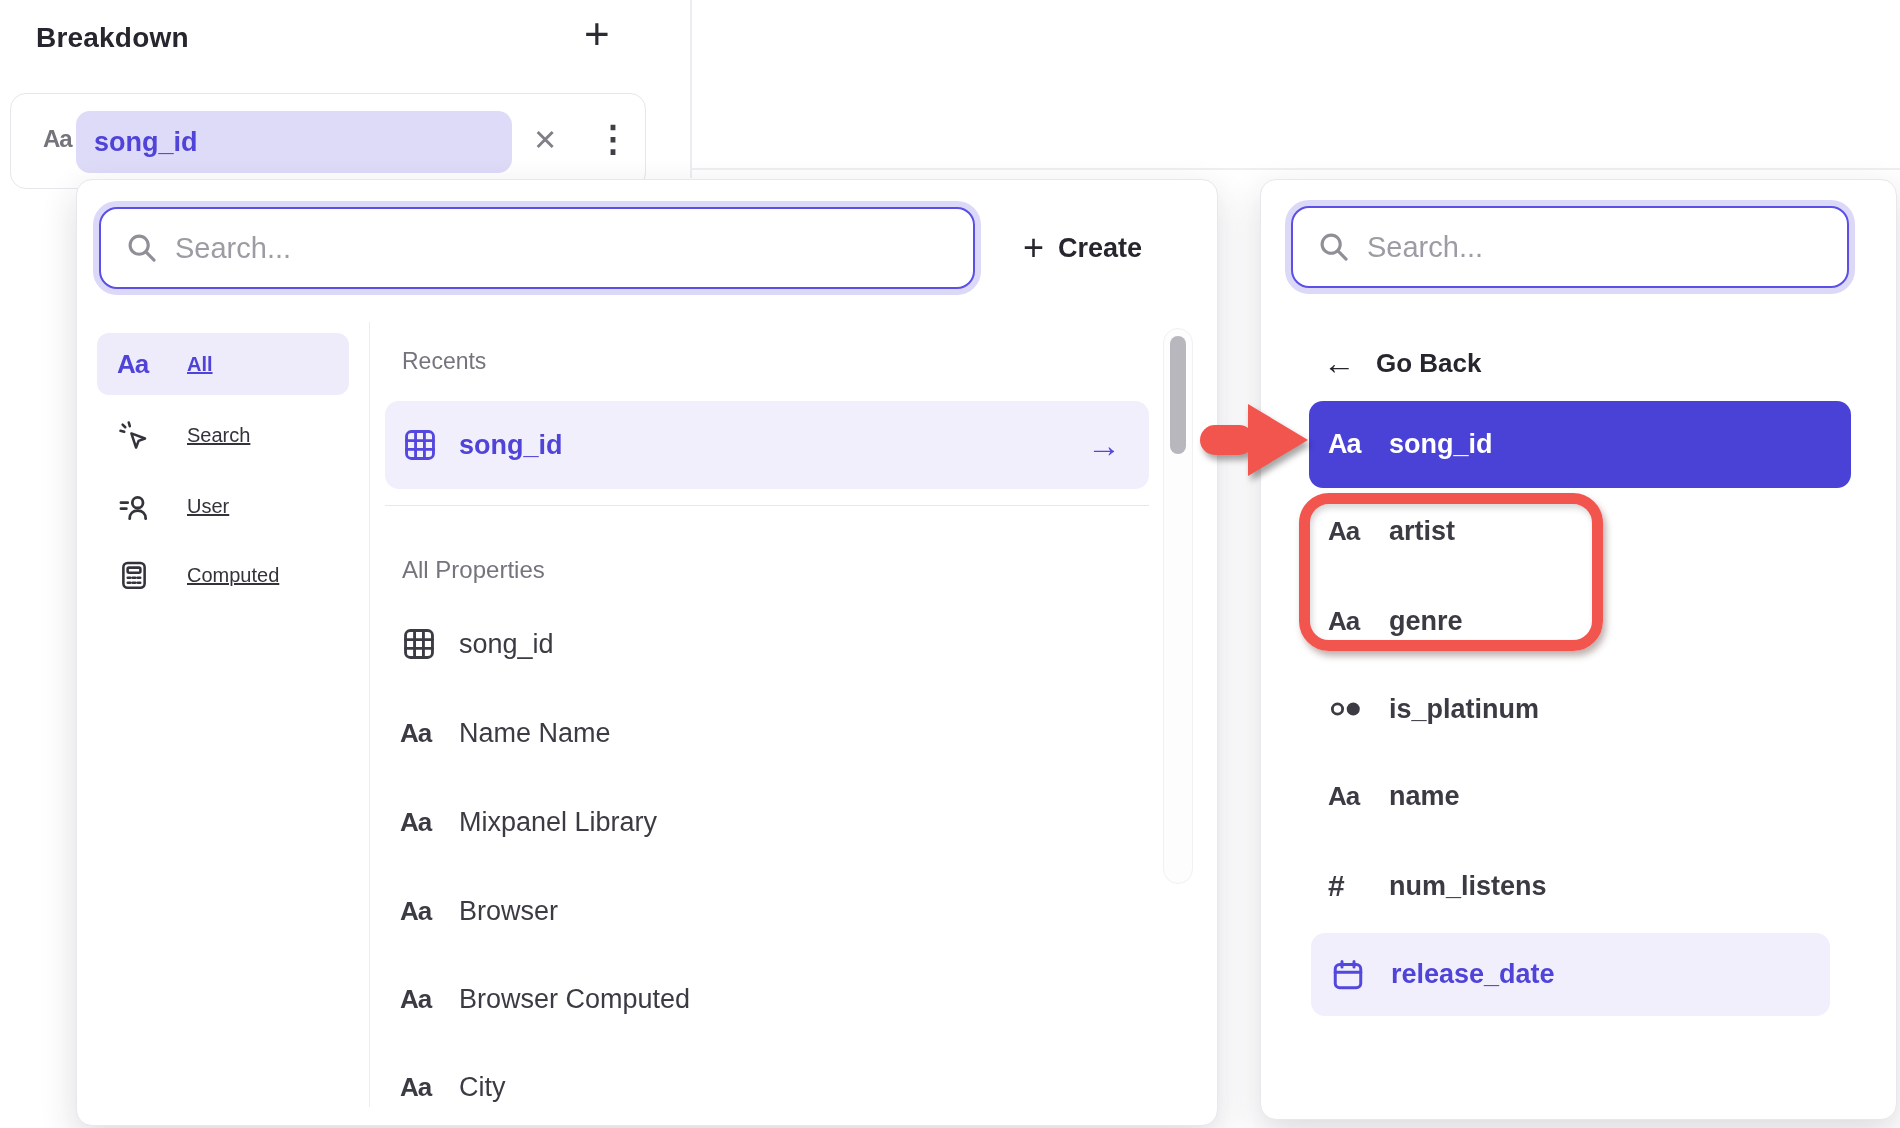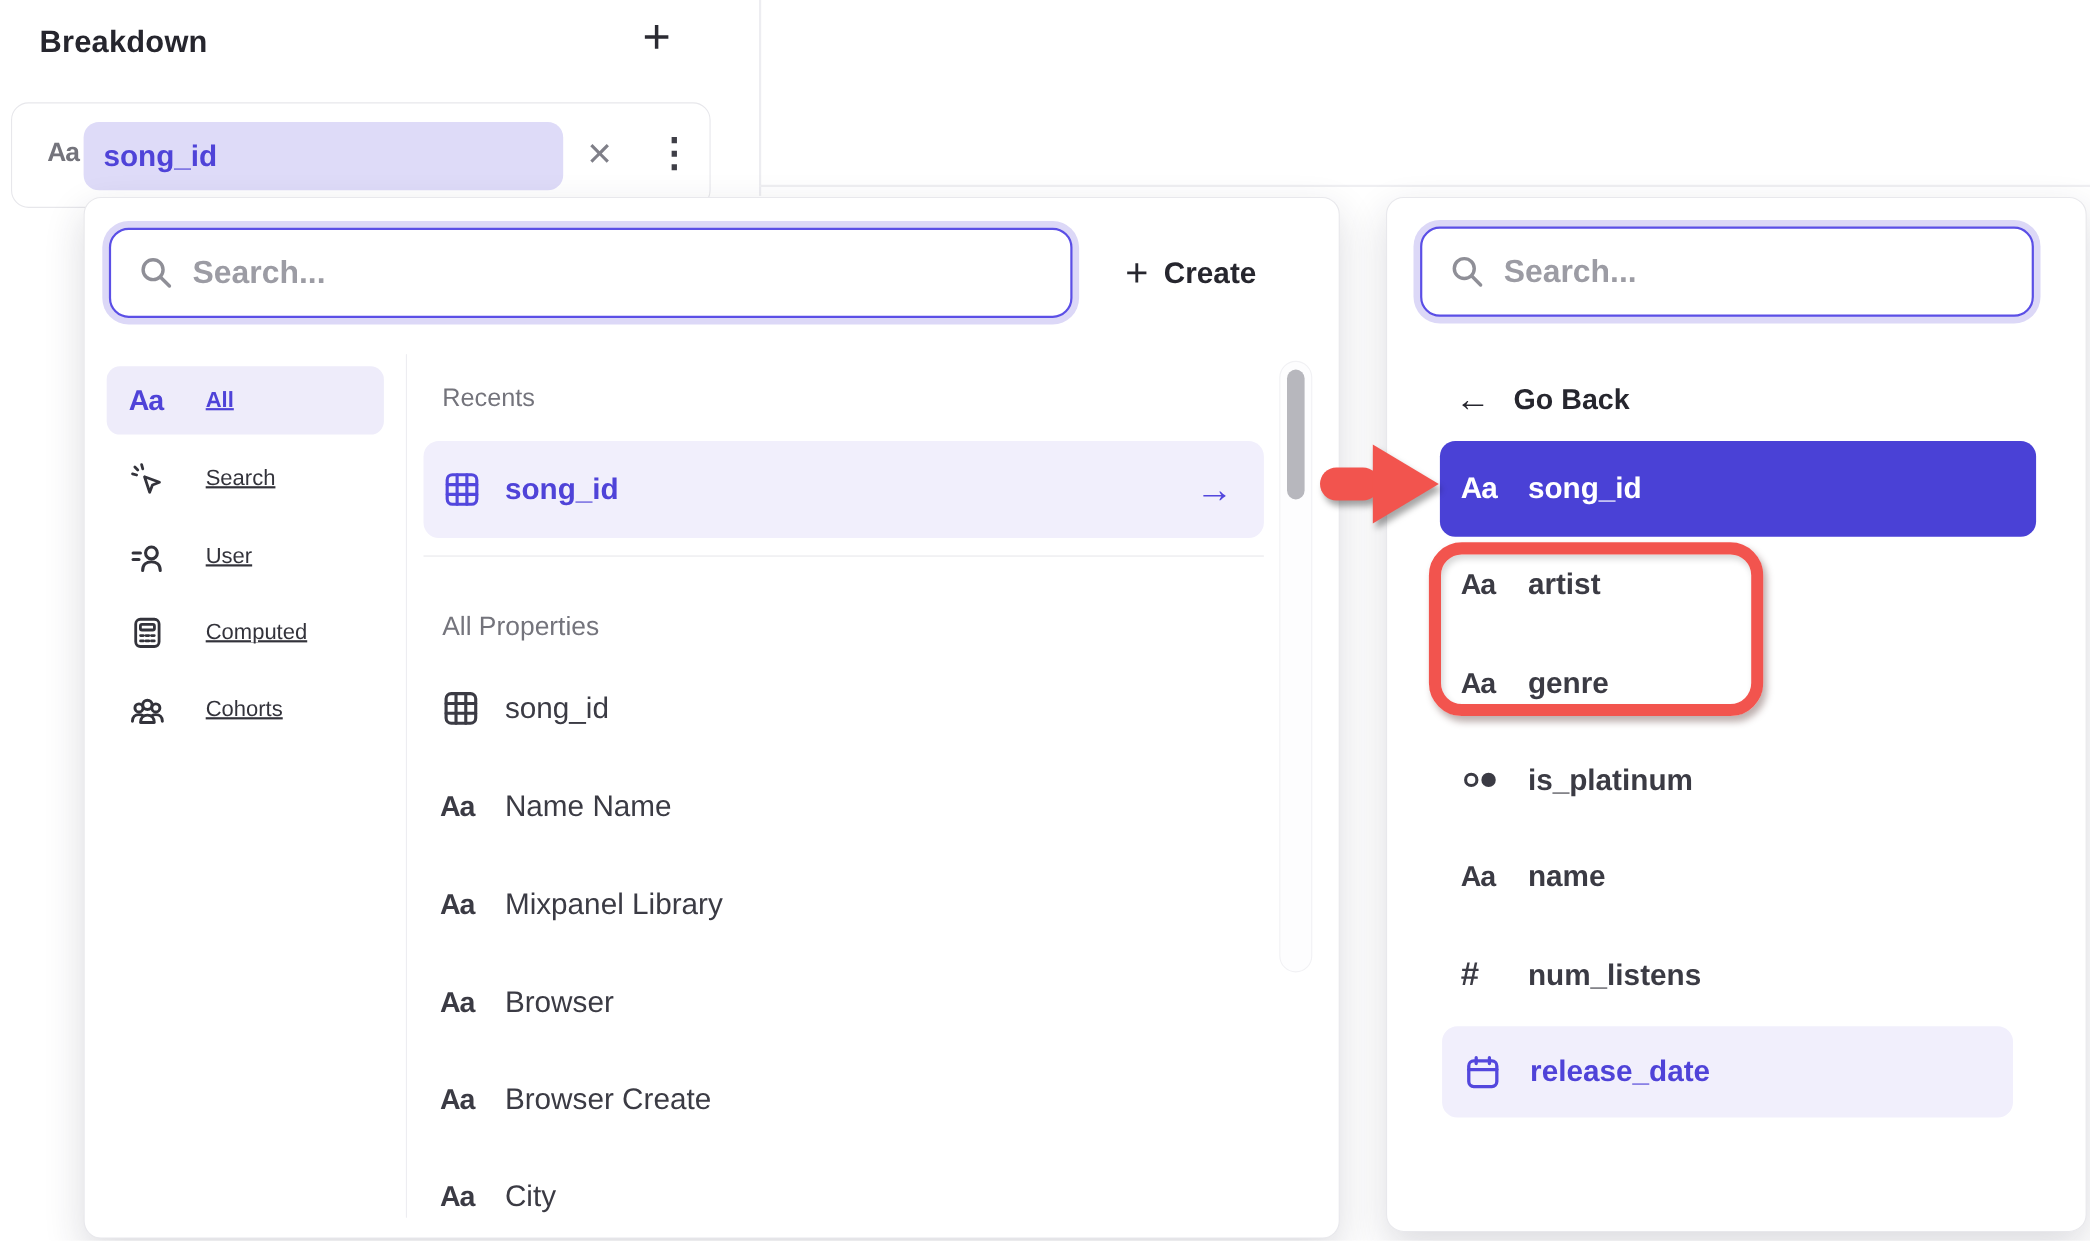--- a/index.html
+++ b/index.html
@@ -28,21 +28,21 @@
   .chip-kebab { position:absolute; left:584px; top:24px; font-size:36px; font-weight:700;
                 color:#3f3f47; cursor:pointer; }
 
   
   .panel { position:absolute; background:#fff; border:1px solid #e8e8ec; border-radius:16px;
            box-shadow:0 14px 36px rgba(35,35,60,.16); z-index:2; overflow:hidden; }
   .searchbox { position:absolute; display:flex; align-items:center; gap:16px;
                background:#fff; border:2px solid #5b4fe6; border-radius:18px;
                box-shadow:0 0 0 6px #dcd8f7; padding:0 20px 0 24px; }
   .searchbox input { border:none; outline:none; flex:1; font-size:29px; color:#ef4444;
-                     font-family:"Liberation Sans", sans-serif; background:transparent;font-weight:bold; }
+                     font-family:"Liberation Sans", sans-serif; background:transparent; }
   .searchbox input::placeholder { color:#9c9ca4; }
 
   
   #left-panel { left:76px; top:179px; width:1142px; height:947px; }
   .lp-search  { left:22px; top:27px; width:876px; height:82px; }
   .lp-create  { position:absolute; left:946px; top:40px; height:56px; display:flex;
                 align-items:center; gap:14px; cursor:pointer; }
   .lp-create .plus  { font-size:36px; font-weight:400; color:#26262e; line-height:36px; }
   .lp-create .label { font-size:27px; font-weight:600; color:#26262e; }
 
@@ -171,33 +171,20 @@
     <span class="cat-icon">
       <svg width="32" height="32" viewBox="0 0 24 24" fill="none" stroke="#33333b" stroke-width="2.1" stroke-linecap="round">
           <line x1="3" y1="9.5" x2="8" y2="9.5"></line>
           <line x1="3" y1="14" x2="7" y2="14"></line>
           <circle cx="15.5" cy="9.5" r="4"></circle>
           <path d="M9.5 21.5 c0-4 2.6-6 6-6 s6 2 6 6"></path>
         </svg>
     </span>
     <span class="cat-label">User</span>
   </div>
-  <div class="cat-row" style="top:434px">
-    <span class="cat-icon">
-      <svg width="34" height="34" viewBox="0 0 24 24" fill="none" stroke="#33333b" stroke-width="1.9" stroke-linecap="round" stroke-linejoin="round">
-          <circle cx="6.6" cy="11" r="2.6"></circle>
-          <circle cx="17.4" cy="11" r="2.6"></circle>
-          <circle cx="12" cy="9" r="3"></circle>
-          <path d="M2.4 19.6c0-2.7 1.8-4.3 4.2-4.3 1.1 0 2 .3 2.8.8"></path>
-          <path d="M21.6 19.6c0-2.7-1.8-4.3-4.2-4.3-1.1 0-2 .3-2.8.8"></path>
-          <path d="M7.6 20.4c0-3 1.9-4.8 4.4-4.8s4.4 1.8 4.4 4.8z"></path>
-        </svg>
-    </span>
-    <span class="cat-label">Cohorts</span>
-  </div>
 
   <div class="section-label lbl-recents">Recents</div>
   <div class="recents-row">
     <span class="prop-icon">
       <svg width="38" height="38" viewBox="0 0 24 24" fill="none" stroke="#5347dd" stroke-width="1.8" stroke-linecap="round">
           <rect x="3.5" y="3.5" width="17" height="17" rx="3"></rect>
           <path d="M3.5 9.2h17M3.5 14.8h17M9.2 3.5v17M14.8 3.5v17"></path>
         </svg>
     </span>
     <span class="p-label">song_id</span>
@@ -223,21 +210,21 @@
   <div class="prop-row" style="top:614px">
     <span class="prop-icon glyph-aa">Aa</span>
     <span class="p-label">Mixpanel Library</span>
   </div>
   <div class="prop-row" style="top:703px">
     <span class="prop-icon glyph-aa">Aa</span>
     <span class="p-label">Browser</span>
   </div>
   <div class="prop-row" style="top:791px">
     <span class="prop-icon glyph-aa">Aa</span>
-    <span class="p-label">Browser Create</span>
+    <span class="p-label">Browser Computed</span>
   </div>
   <div class="prop-row" style="top:879px">
     <span class="prop-icon glyph-aa">Aa</span>
     <span class="p-label">City</span>
   </div>
 
   <div class="lp-scrolltrack"></div>
   <div class="lp-scrollthumb"></div>
 </div>
 

